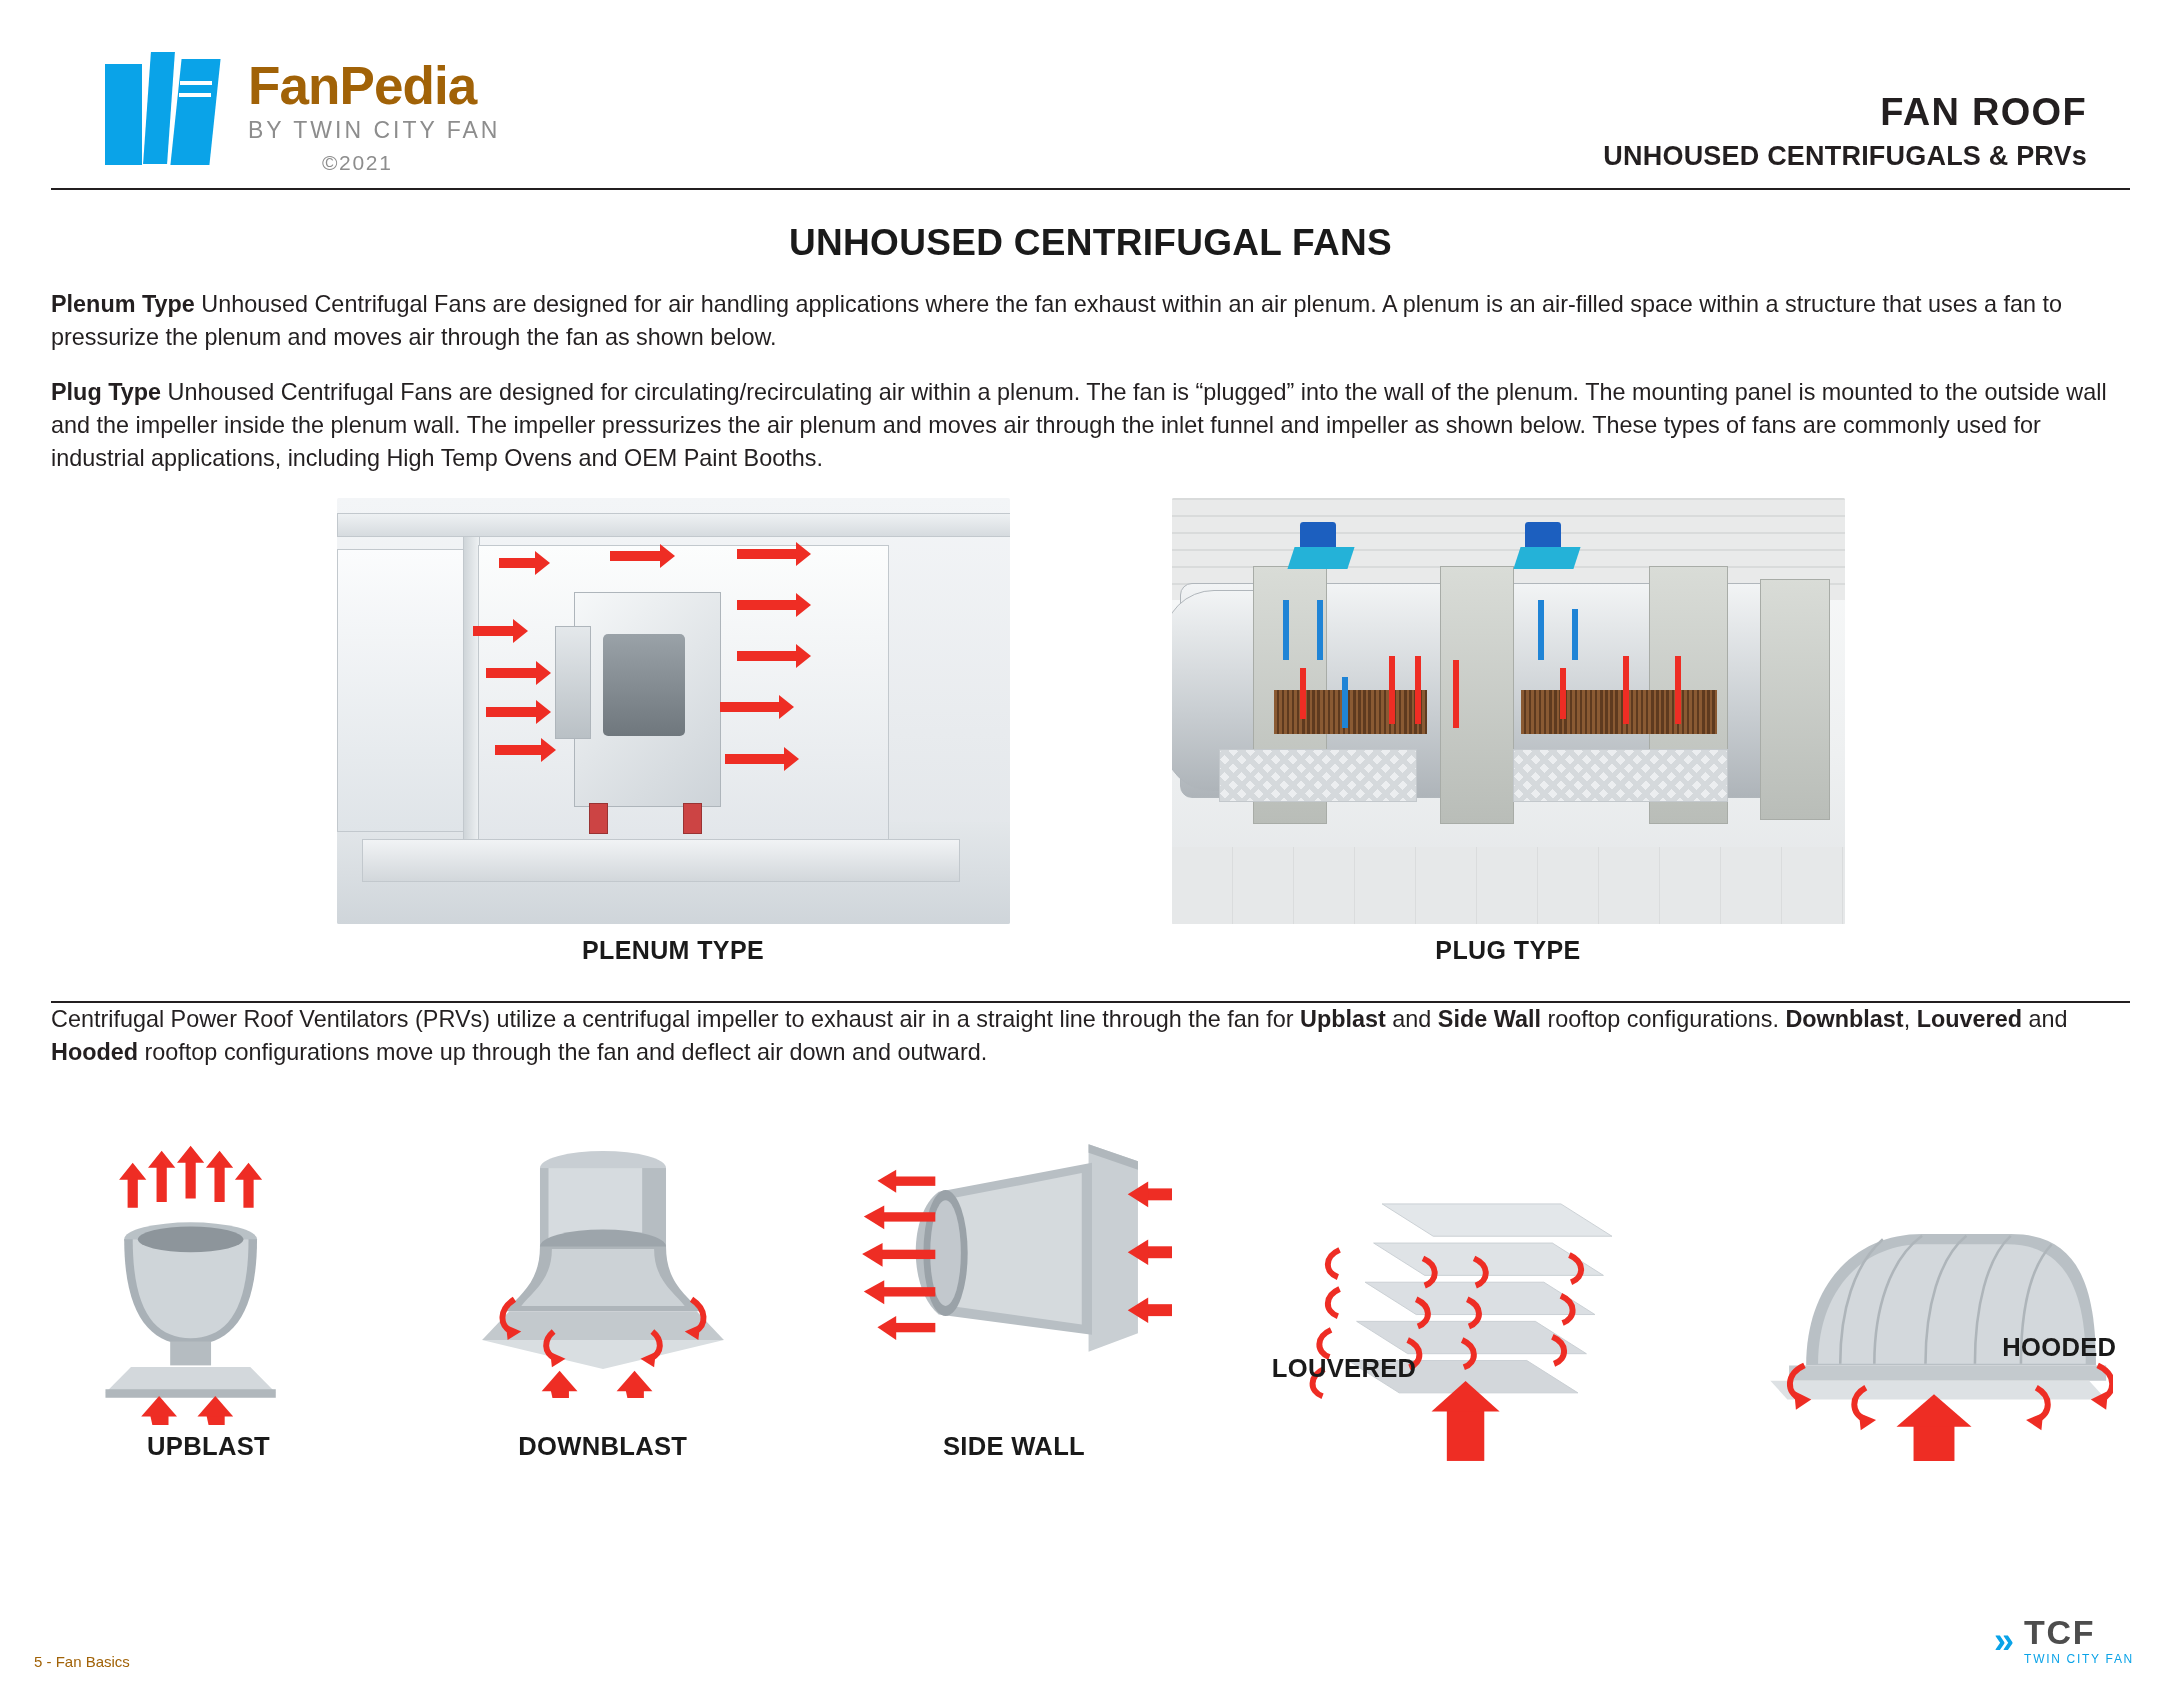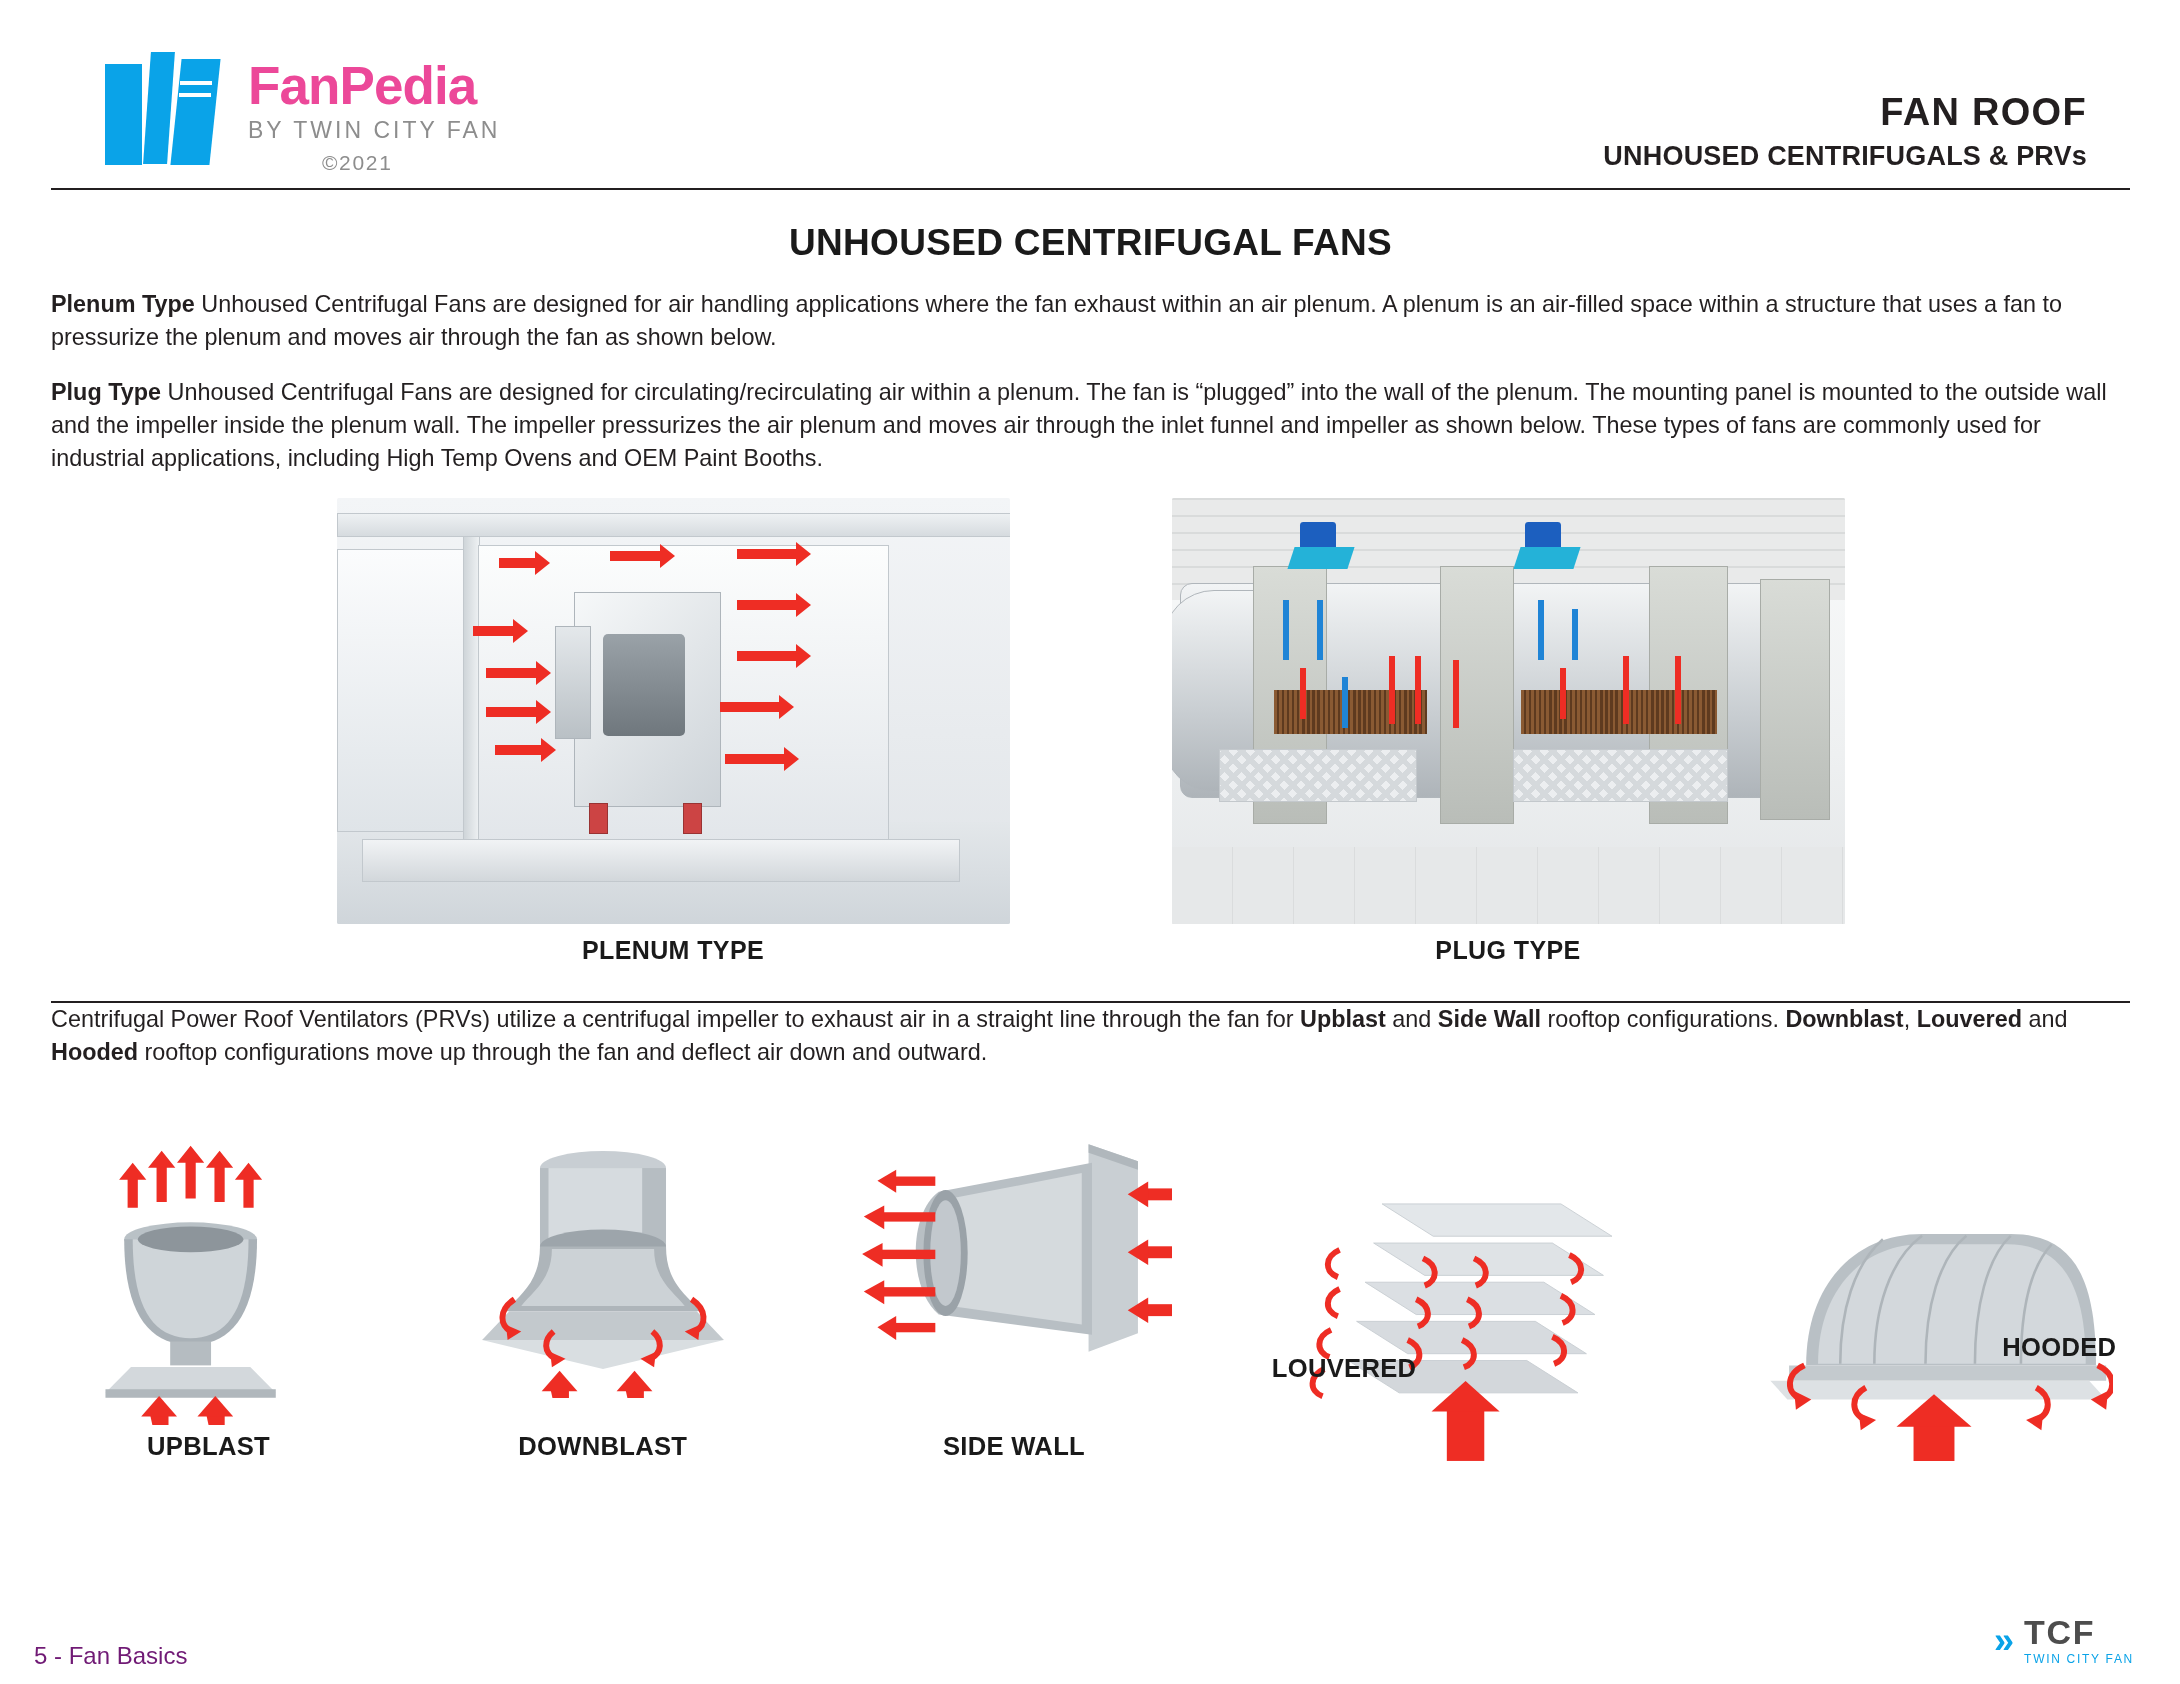--- a/index.html
+++ b/index.html
@@ -66,21 +66,21 @@
   .brand-mark .s1 { left: 82px; top: 34px; width: 32px; }
   .brand-mark .s2 { left: 81px; top: 46px; width: 32px; }
   .brand-text {
     padding-top: 12px;
   }
   .brand-title {
     font-size: 53px;
     font-weight: bold;
     letter-spacing: -0.9px;
     line-height: 1;
-    color: #ec4899;
+    color: #a16207;
   }
   .brand-sub {
     font-size: 23px;
     letter-spacing: 3px;
     color: #8d8d8d;
     margin-top: 5.1px;
     font-weight: normal;
   }
   .brand-copy {
     font-size: 21px;
@@ -267,22 +267,22 @@
   .prv-label {
     font-size: 25.6px;
     font-weight: bold;
     letter-spacing: 0.3px;
     margin-top: 6.8px;
   }
   .footer {
     position: absolute;
     left: 34px;
     bottom: 15.3px;
-    font-size: 24px;
-    color: #701a75;
+    font-size: 15px;
+    color: #a16207;
   }
   .tcf {
     position: absolute;
     right: 47px;
     bottom: 19px;
     display: flex;
     align-items: center;
     gap: 10.2px;
   }
   .tcf-chev {

